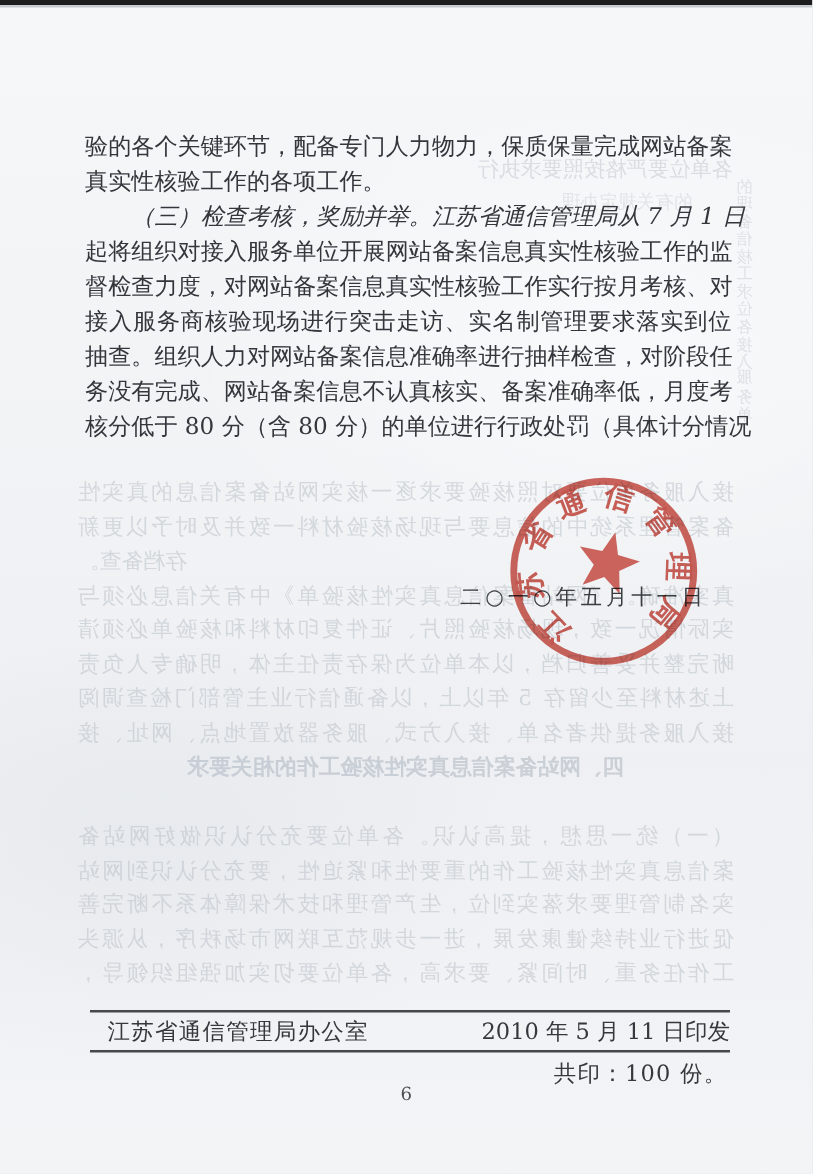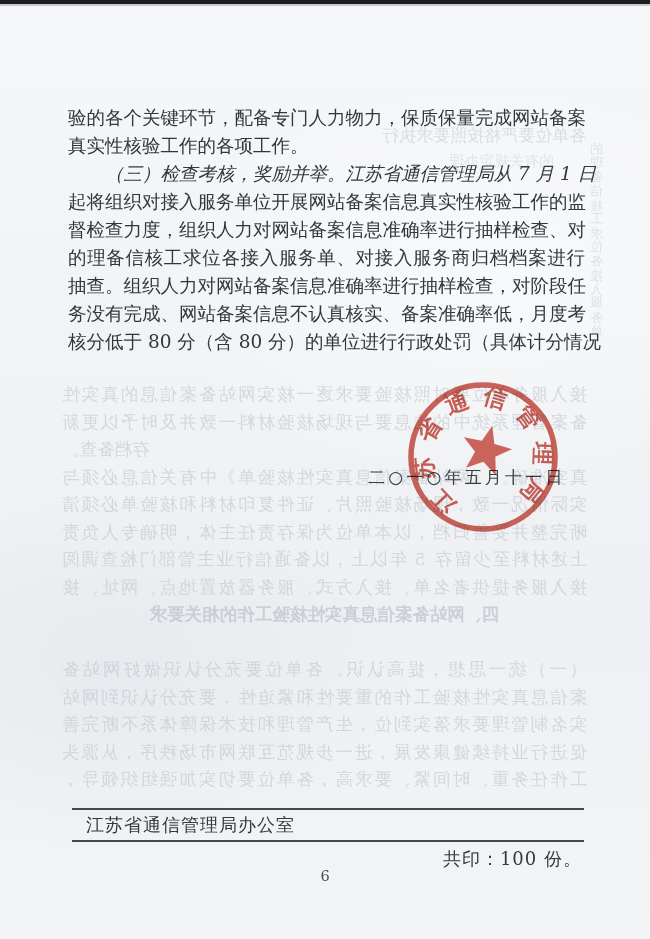--- a/index.html
+++ b/index.html
@@ -78,22 +78,22 @@
       <div class="gl">促进行业持续健康发展，进一步规范互联网市场秩序，从源头</div>
       <div class="gl">工作任务重、时间紧、要求高，各单位要切实加强组织领导，</div>
     </div>
 
   <div class="bodytext">
 
   <div class="bl">验的各个关键环节，配备专门人力物力，保质保量完成网站备案</div>
       <div class="bl end">真实性核验工作的各项工作。</div>
       <div class="bl ind">（三）检查考核，奖励并举。江苏省通信管理局从 7 月 1 日</div>
       <div class="bl">起将组织对接入服务单位开展网站备案信息真实性核验工作的监</div>
-      <div class="bl">督检查力度，组织人力对网站备案信息准确率进行抽样检查、对</div>
-      <div class="bl">的理备信核工求位各接入服务单、对接入服务商归档档案进行</div>
+      <div class="bl">督检查力度，对网站备案信息真实性核验工作实行按月考核、对</div>
+      <div class="bl">接入服务商核验现场进行突击走访、实名制管理要求落实到位</div>
       <div class="bl">抽查。组织人力对网站备案信息准确率进行抽样检查，对阶段任</div>
       <div class="bl">务没有完成、网站备案信息不认真核实、备案准确率低，月度考</div>
       <div class="bl">核分低于 80 分（含 80 分）的单位进行行政处罚（具体计分情况</div>
     </div>
 
   <div class="date-line">二○一○年五月十一日</div>
 
   <svg class="seal-svg" width="172" height="172" viewBox="0 0 172 172">
     <g transform="translate(86,86)">
       <circle cx="0" cy="0" r="72" fill="none" stroke="#c8463c" stroke-width="5.5" opacity="0.92"></circle>
@@ -101,19 +101,20 @@
       <path id="sealArc" d="M -24.4 45.9 A 52 52 0 1 1 24.4 45.9" fill="none"></path>
       <text font-size="23" fill="#c8463c" letter-spacing="11" opacity="0.95">
         <textPath href="#sealArc" startOffset="0">江苏省通信管理局</textPath>
       </text>
     </g>
   </svg>
 
   <div class="frule r1"></div>
   <div class="frow">
     <span class="issuer">江苏省通信管理局办公室</span>
+    <span class="pdate">2010 年 5 月 11 日印发</span>
   </div>
   <div class="frule r2"></div>
   <div class="copies">共印：100 份。</div>
 
   <div class="pagenum">6</div>
 
 </div>
 
 </body></html>

